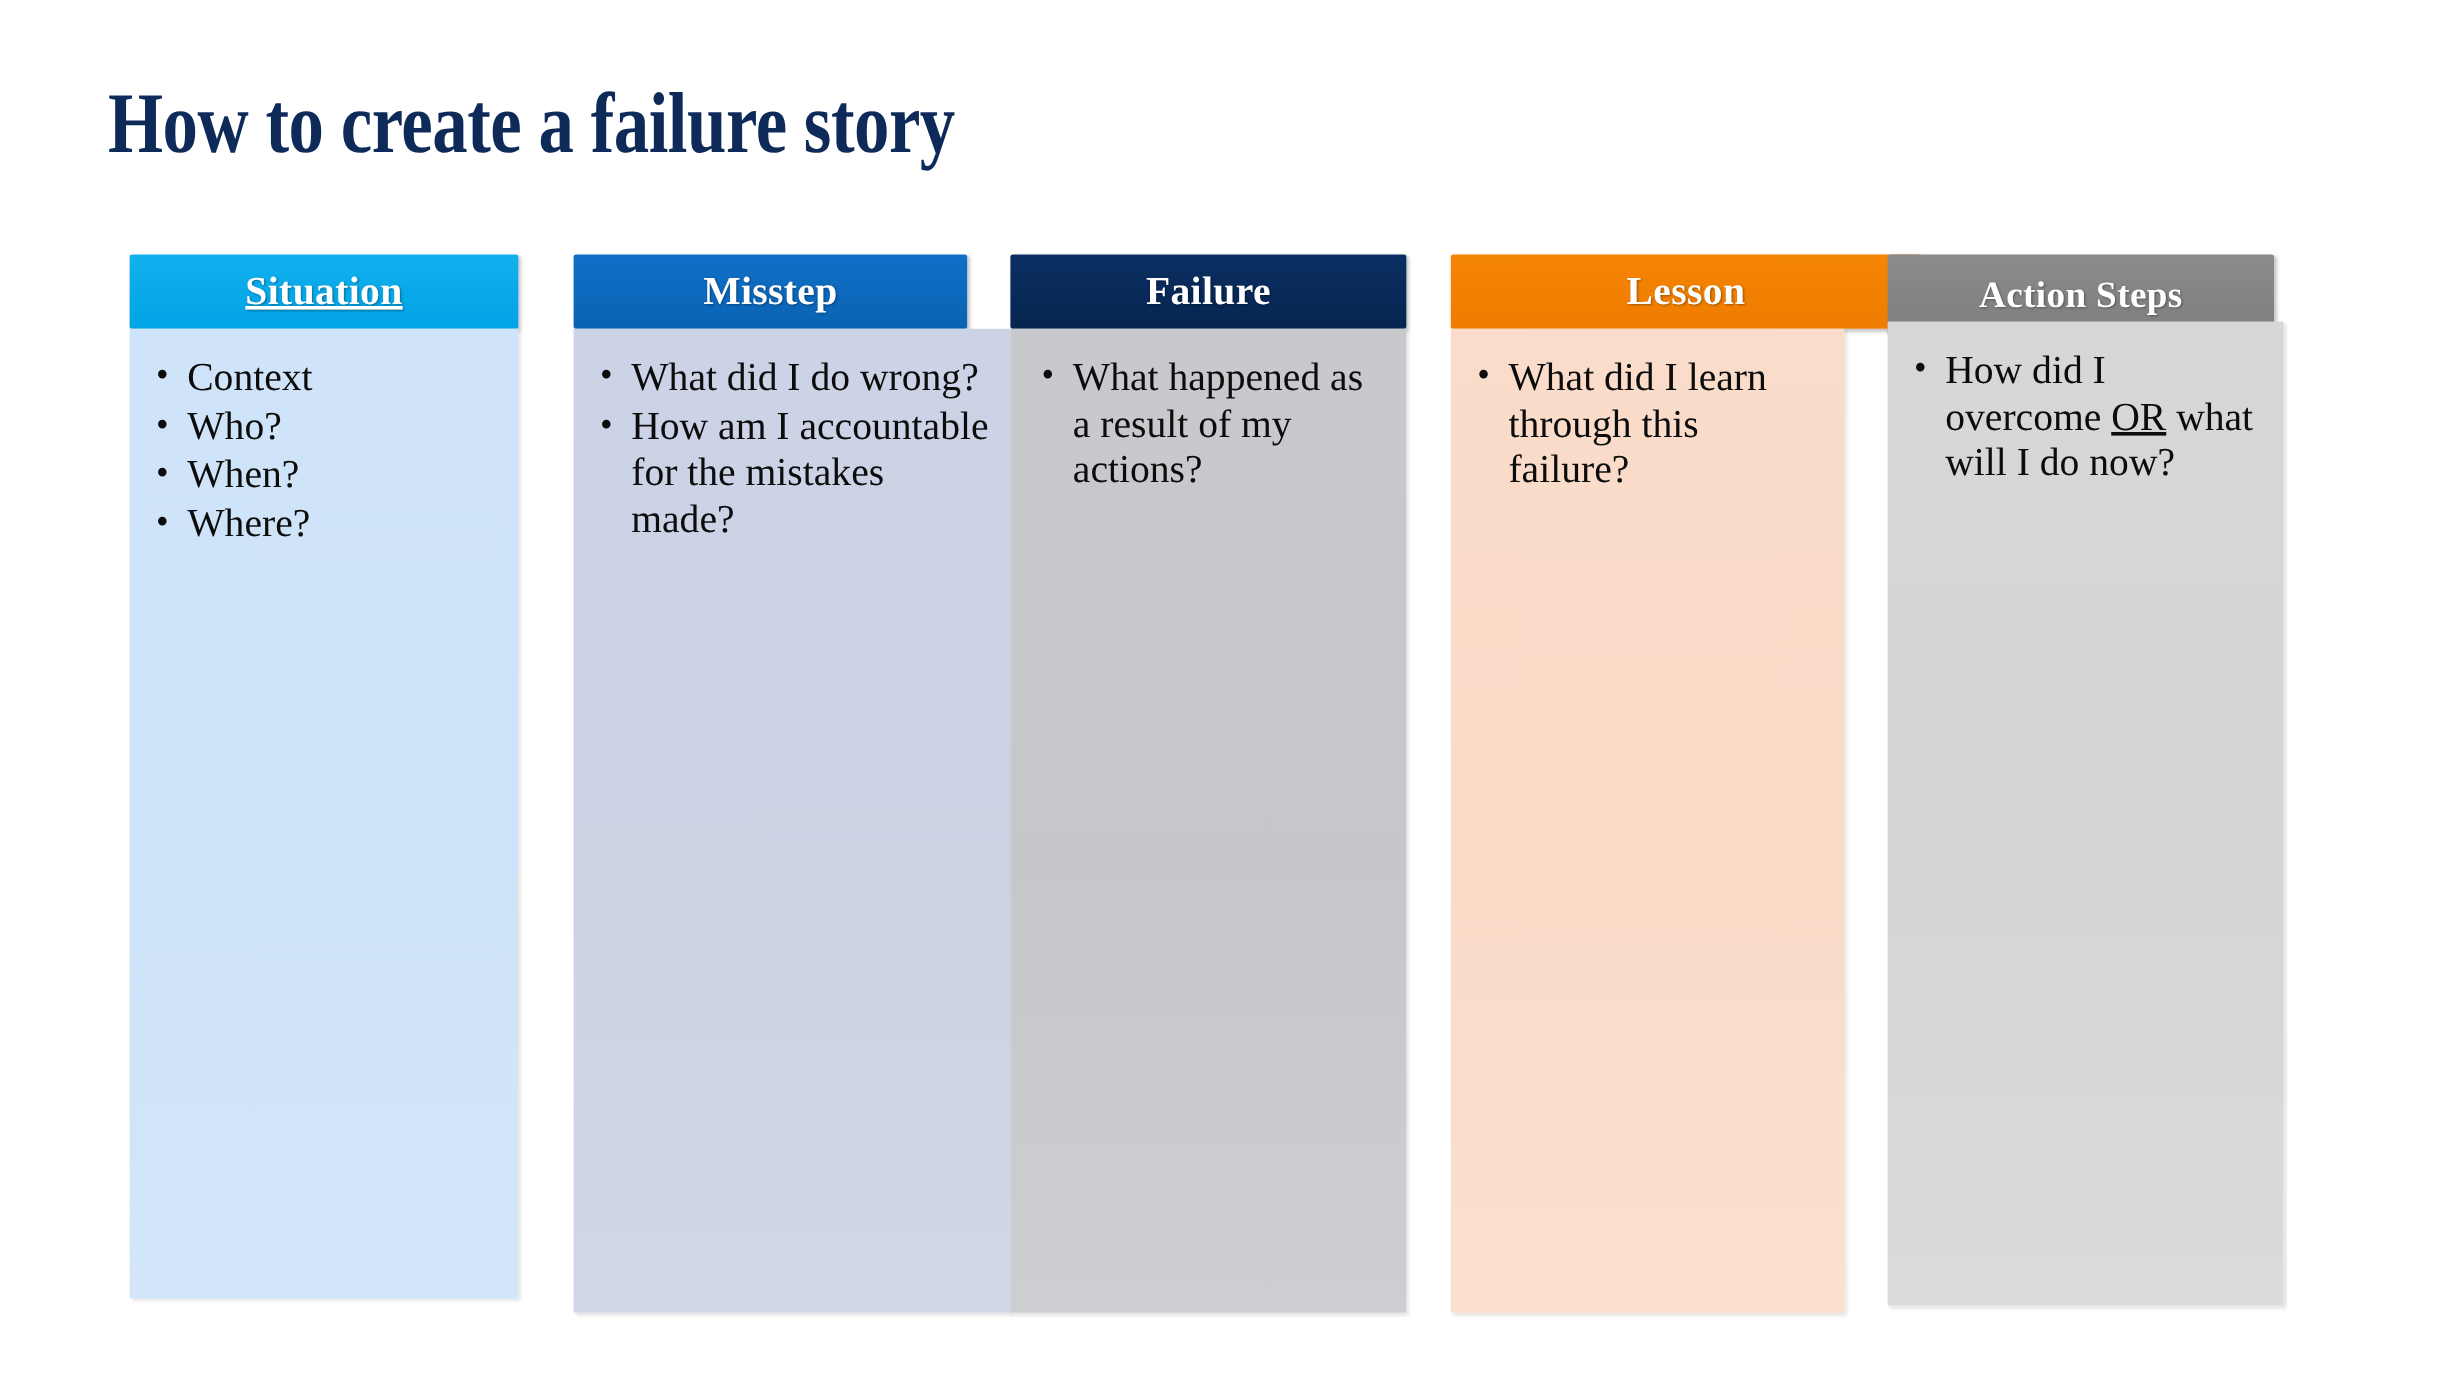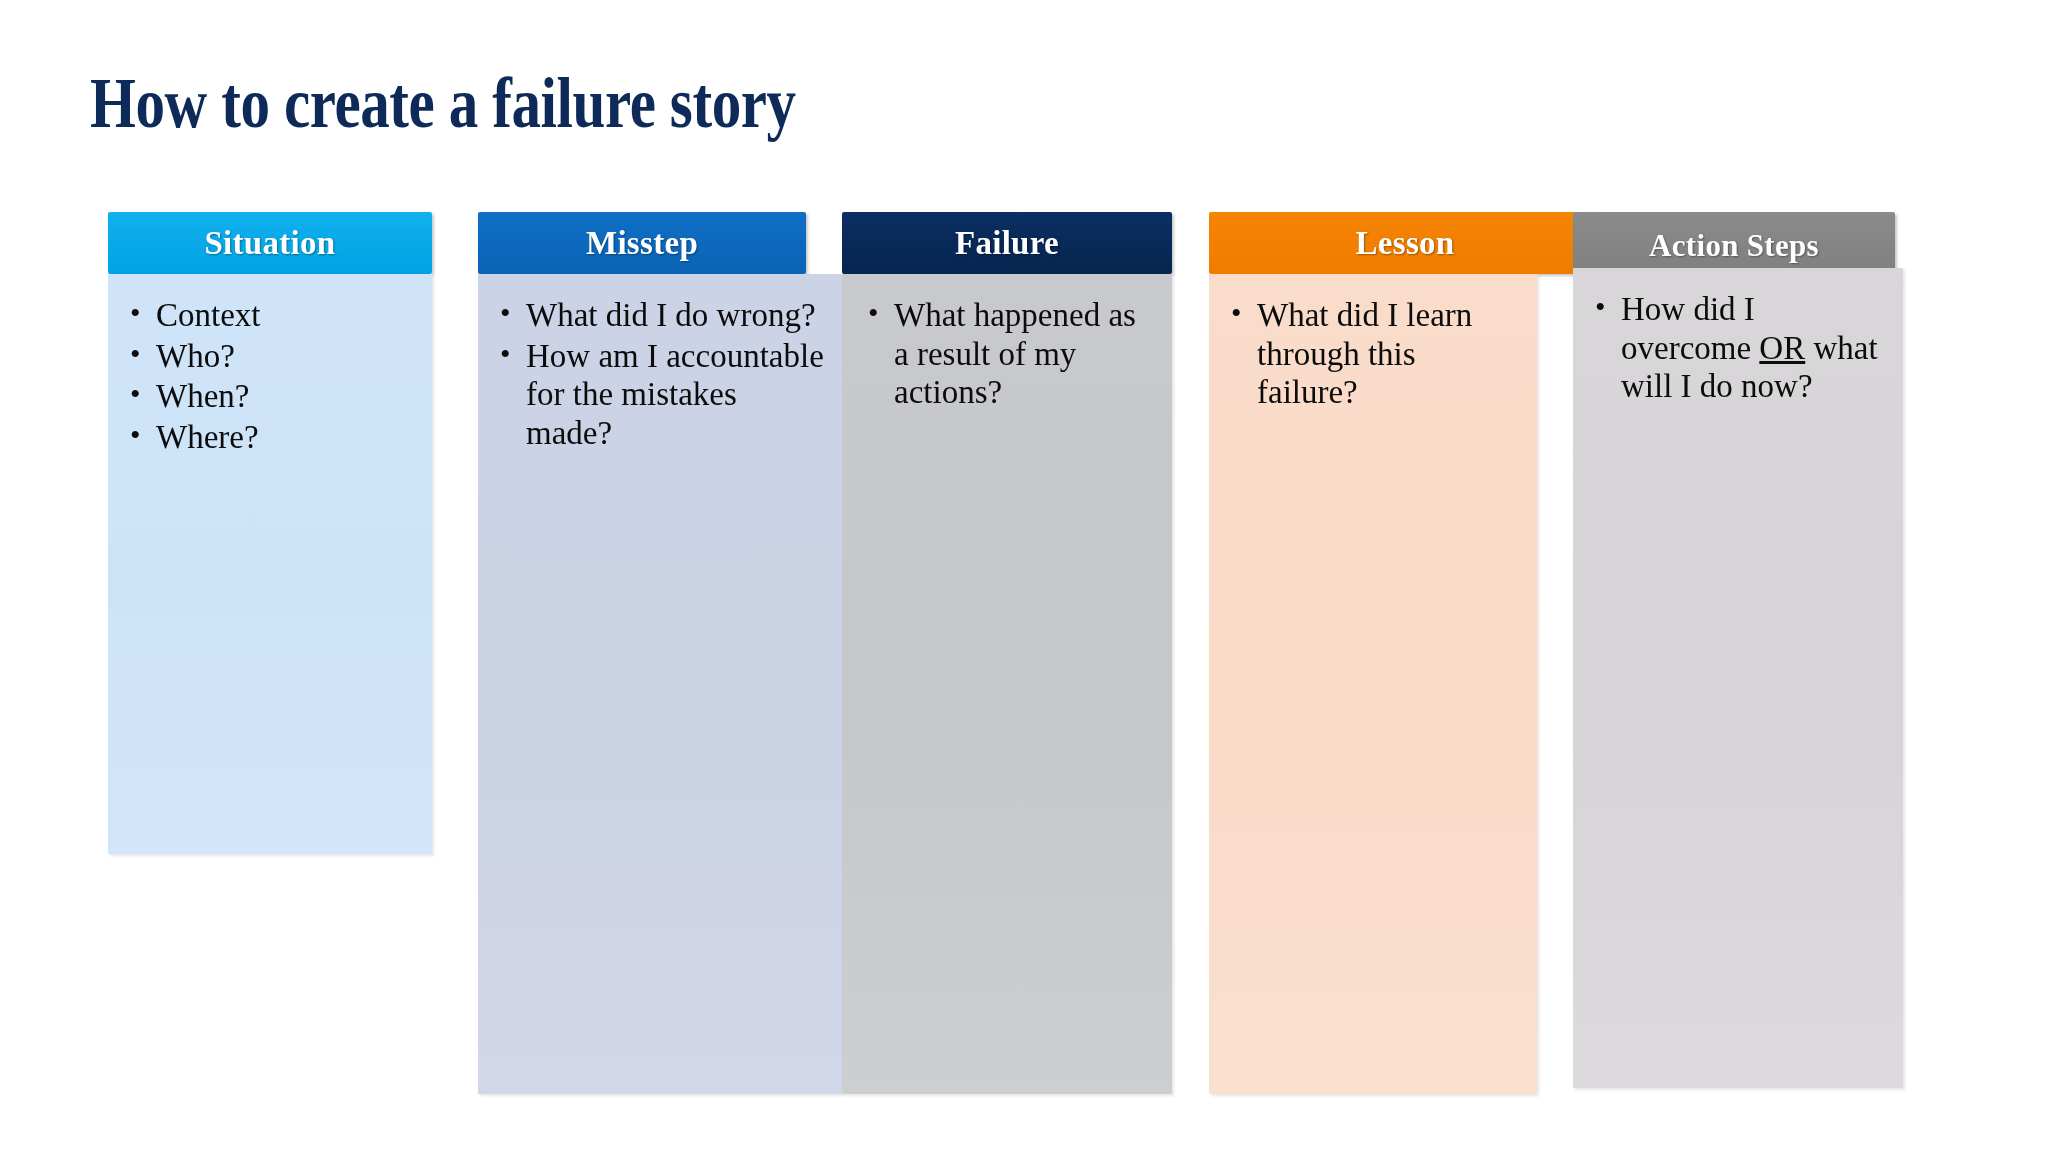--- a/index.html
+++ b/index.html
@@ -105,40 +105,40 @@
     color: #0c0c0c;
   }
   .bullet-item u {
     text-decoration: underline;
     text-underline-offset: 2px;
   }
 
   
   .col-0 { left: 108px;  width: 324px; }
   .col-0 .col-header { width: 324px; }
-  .col-0 .col-body   { width: 324px; height: 580px; }
+  .col-0 .col-body   { width: 324px; height: 808px; }
 
   .col-1 { left: 478px;  width: 328px; }
   .col-1 .col-header { width: 328px; }
   .col-1 .col-body   { width: 364px; height: 820px; }
 
   .col-2 { left: 842px;  width: 330px; }
   .col-2 .col-header { width: 330px; }
   .col-2 .col-body   { width: 330px; height: 820px; }
 
   .col-3 { left: 1209px; width: 328px; }
   .col-3 .col-header { width: 392px; }
   .col-3 .col-body   { width: 328px; height: 820px; }
 
   .col-4 { left: 1573px; width: 330px; }
   .col-4 .col-header { width: 322px; height: 68px; font-size: 31px; }
   .col-4 .col-body   { width: 330px; height: 820px; top: 56px; }
 
   
-  .hdr-situation   { background: linear-gradient(180deg, #12b0ef 0%, #00a3e4 100%); }
+  .hdr-situation   { background: linear-gradient(180deg, #12b0ef 0%, #00a3e4 100%); text-decoration: underline; }
   .hdr-misstep     { background: linear-gradient(180deg, #0f6fc6 0%, #0a63b4 100%); }
   .hdr-failure     { background: linear-gradient(180deg, #0b2f63 0%, #06254f 100%); }
   .hdr-lesson      { background: linear-gradient(180deg, #f58505 0%, #ef7c00 100%); }
   .hdr-actionsteps { background: linear-gradient(180deg, #8b8b8b 0%, #7e7e7e 100%); }
 
   
   .bdy-situation   { background: linear-gradient(180deg, #cfe4f8 0%, #cde3f7 55%, #d3e6f9 100%); }
   .bdy-misstep     { background: linear-gradient(180deg, #ccd3e6 0%, #cbd2e4 55%, #d1d7e8 100%); }
   .bdy-failure     { background: linear-gradient(180deg, #c8c9cd 0%, #c6c7cb 55%, #cdced2 100%); padding-left: 22px; }
   .bdy-lesson      { background: linear-gradient(180deg, #fadcca 0%, #f9dac7 55%, #fbe0d0 100%); }

